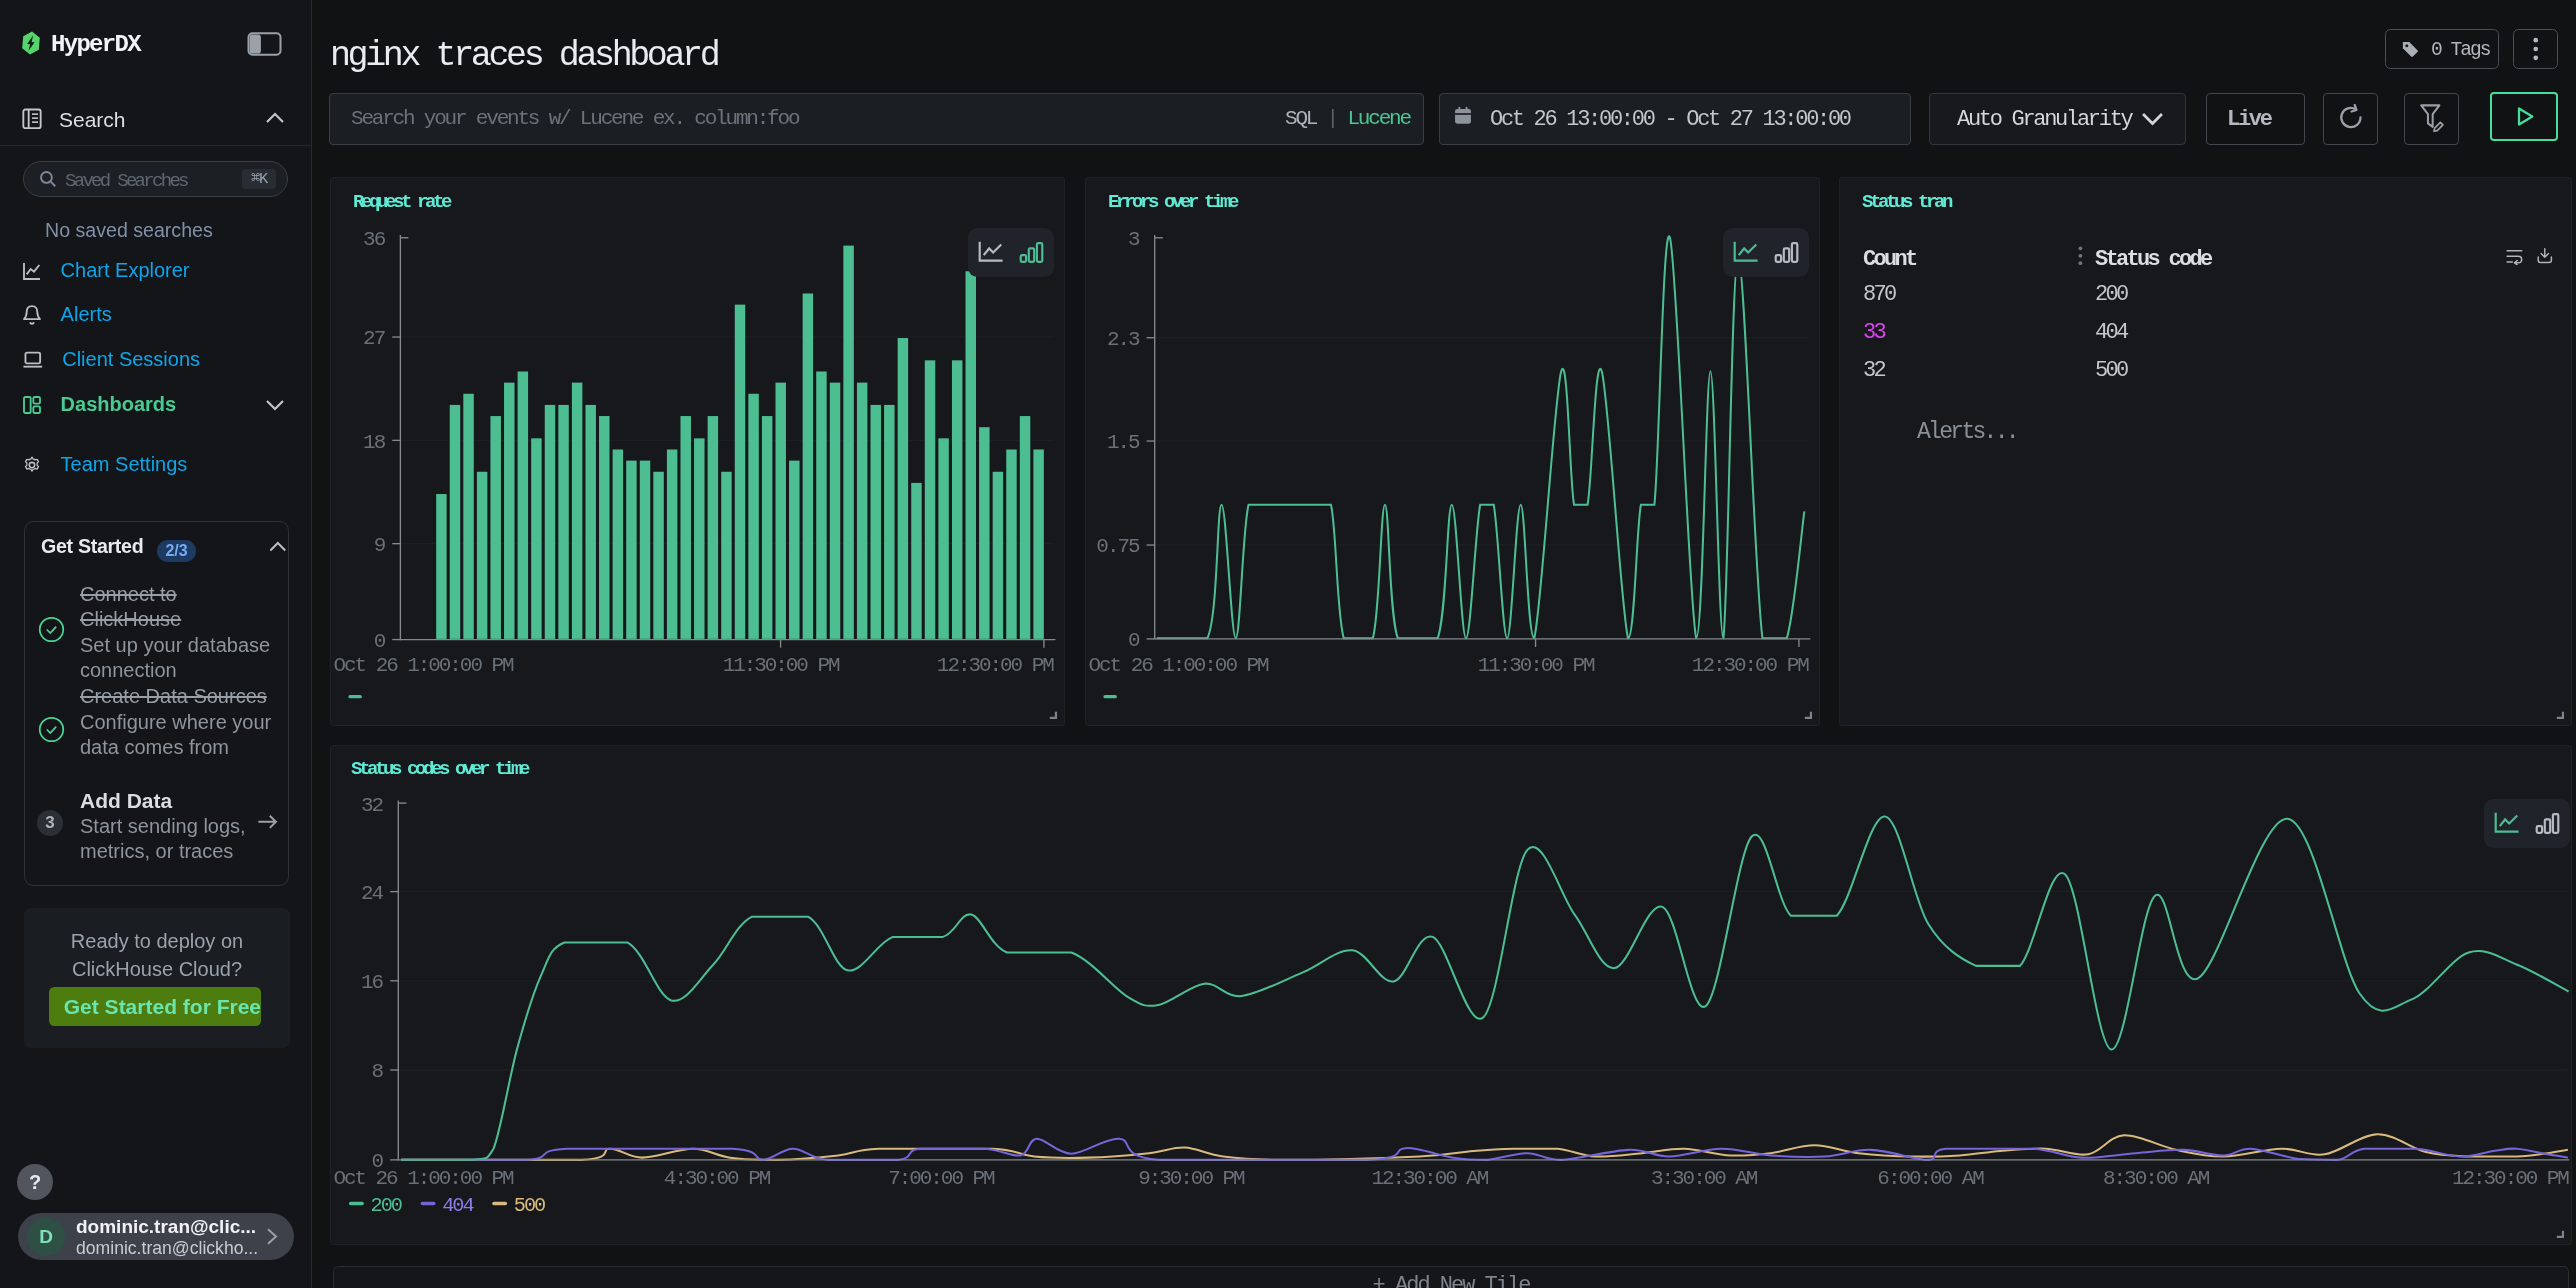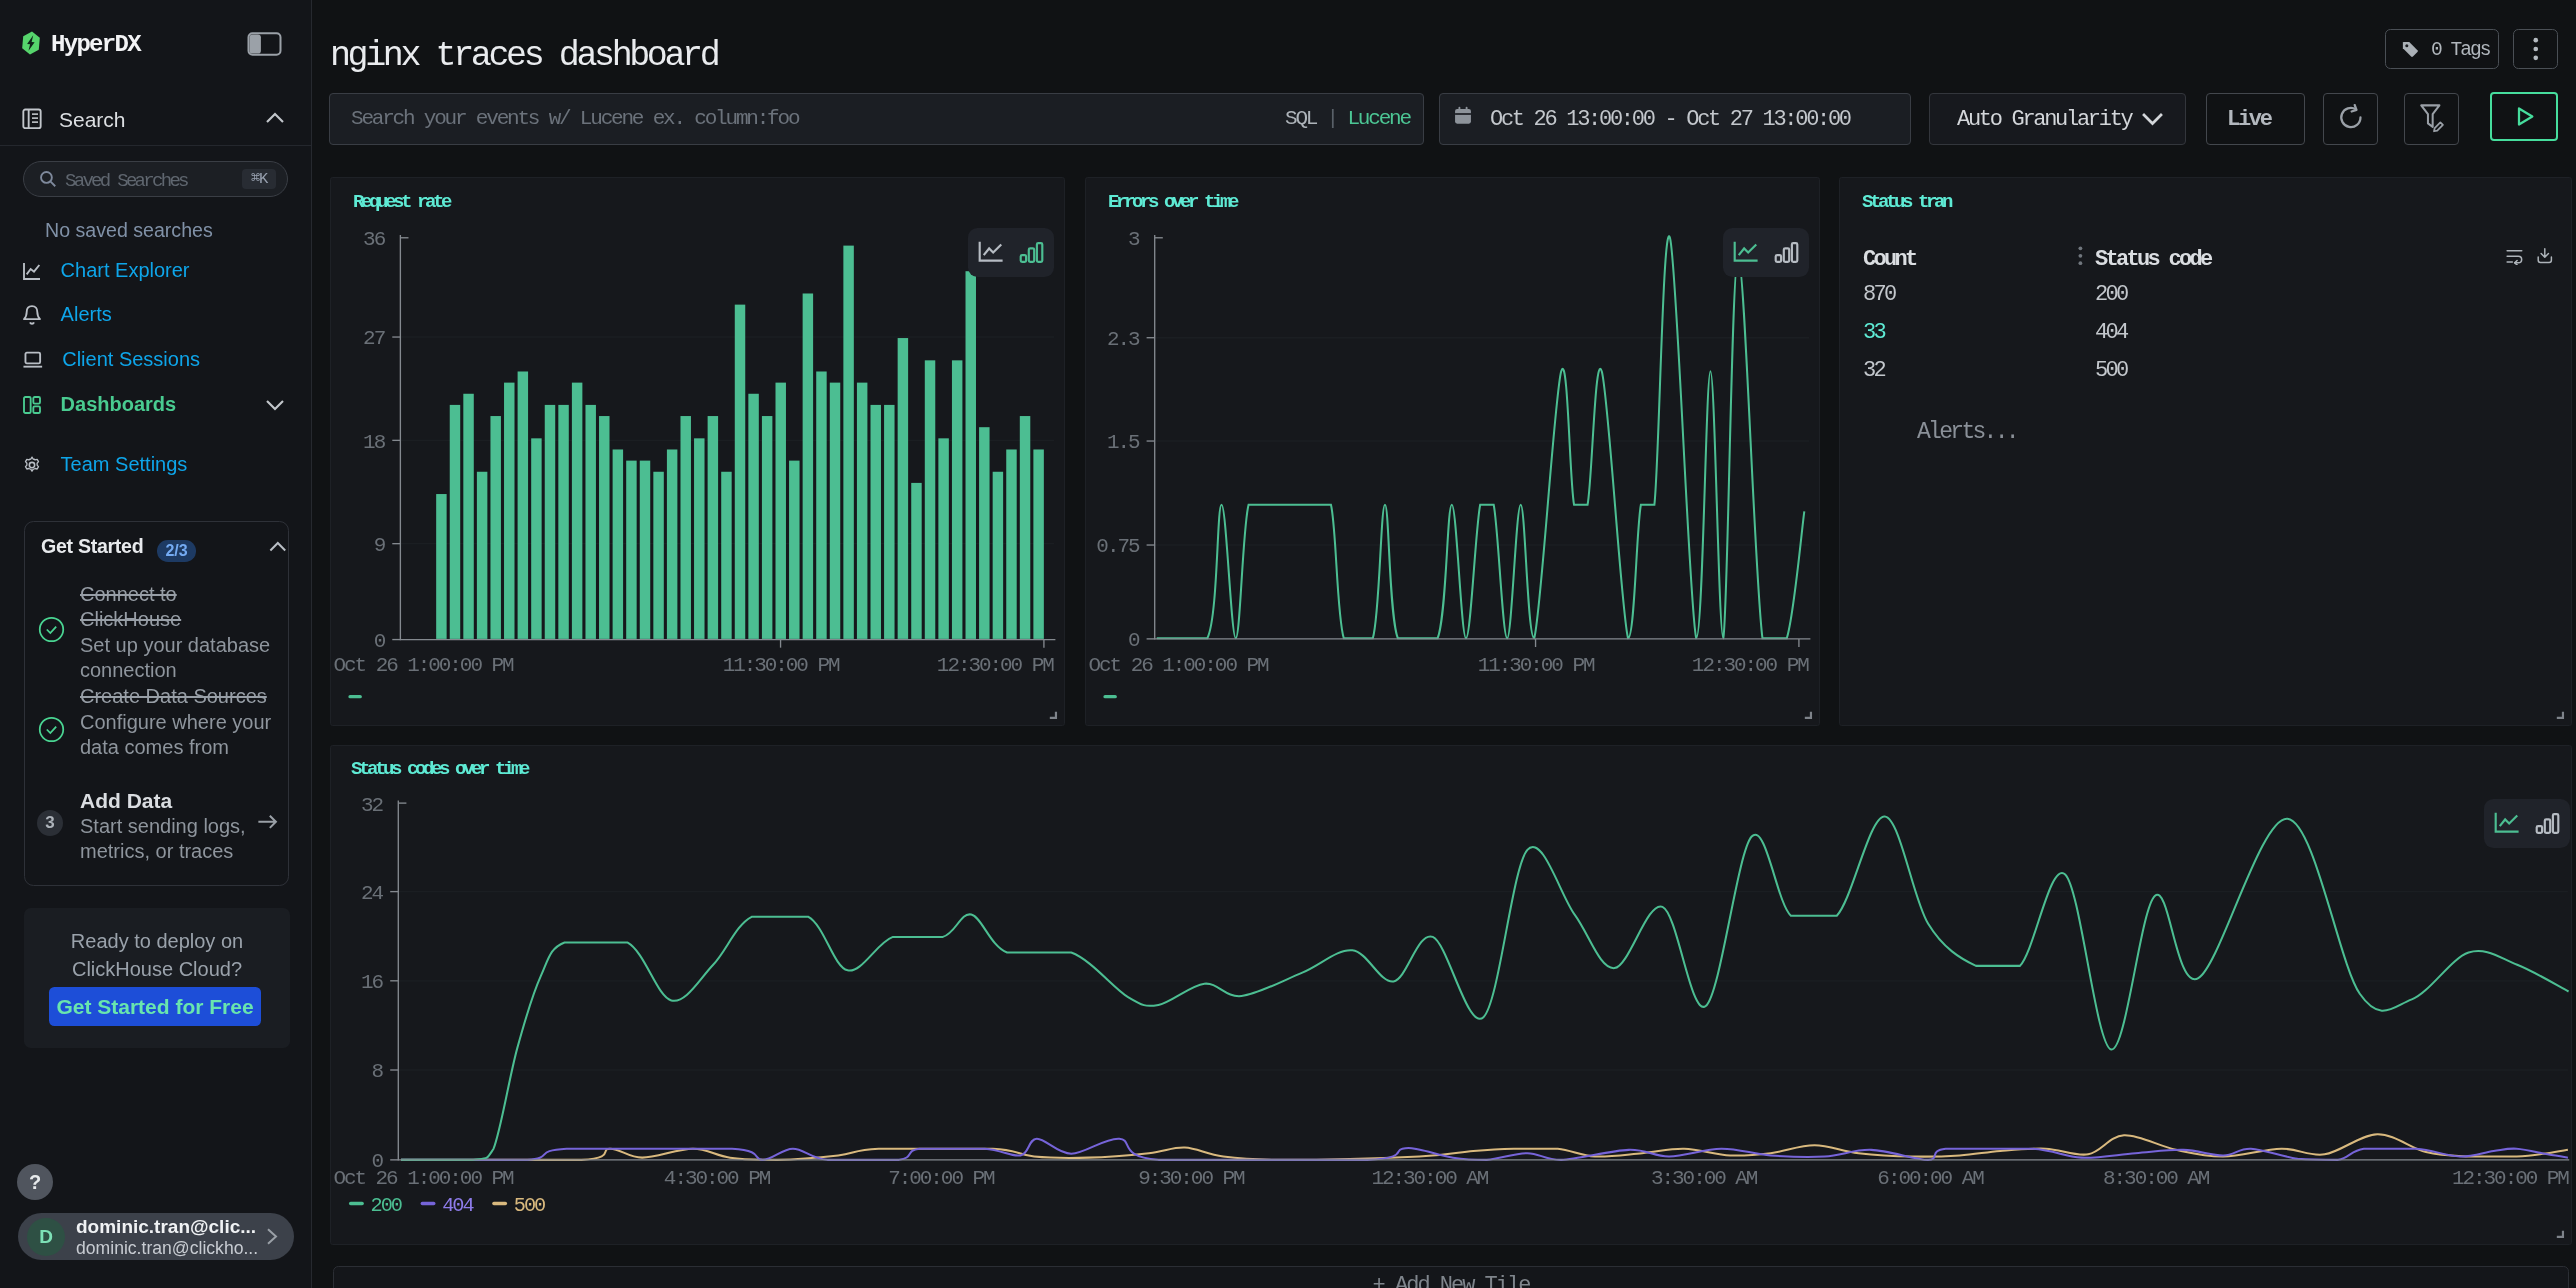--- a/index.html
+++ b/index.html
@@ -117,21 +117,21 @@
 
 <div class="abs sans" style="left:37px;top:810px;width:26px;height:26px;background:#2b2f36;border-radius:13px;color:#aeb4bb;font-size:17px;font-weight:bold;text-align:center;line-height:26px">3</div>
 <div class="abs sans" style="left:80px;top:789px;font-size:21px;font-weight:bold;color:#dadde1">Add Data</div>
 <div class="abs sans" style="left:80px;top:814px;font-size:20px;line-height:25px;color:#8e959d">Start sending logs,<br>metrics, or traces</div>
 <svg class="abs" style="left:257px;top:813px" width="21.6" height="17.6" viewBox="0 0 16 13">
   <path d="M1 6.5 h13 M9.5 2 L14 6.5 L9.5 11" stroke="#9aa0a7" stroke-width="1.5" fill="none"></path>
 </svg>
 
 <div class="abs" style="left:24px;top:908px;width:266px;height:140px;background:#1a1d22;border-radius:6.8px"></div>
 <div class="abs sans" style="left:24px;top:927px;width:266px;text-align:center;font-size:20px;line-height:28px;color:#9aa2ab">Ready to deploy on<br>ClickHouse Cloud?</div>
-<div class="abs sans" style="left:49px;top:987px;width:212px;height:39px;background:#1d4ed8;border-radius:5.4px;color:#69e5ae;font-size:21px;font-weight:bold;text-align:center;line-height:39px">Get Started for Free</div>
+<div class="abs sans" style="left:49px;top:987px;width:212px;height:39px;background:#4d7c0f;border-radius:5.4px;color:#69e5ae;font-size:21px;font-weight:bold;text-align:right;line-height:39px">Get Started for Free</div>
 
 <div class="abs sans" style="left:17px;top:1164px;width:36px;height:36px;background:#50555e;border-radius:18px;color:#e6e9eb;font-size:20px;font-weight:bold;text-align:center;line-height:36px">?</div>
 <div class="abs" style="left:17.6px;top:1213px;width:276px;height:47px;background:#3c414a;border-radius:24px"></div>
 <div class="abs sans" style="left:27px;top:1218px;width:38px;height:38px;background:#2e5044;border-radius:19px;color:#7de0b6;font-size:19px;font-weight:bold;text-align:center;line-height:38px">D</div>
 <div class="abs sans" style="left:76px;top:1216px;font-size:19px;font-weight:bold;color:#f0f2f4">dominic.tran@clic...</div>
 <div class="abs sans" style="left:76px;top:1238px;font-size:17.6px;color:#c8ccd2">dominic.tran@clickho...</div>
 <svg class="abs" style="left:266px;top:1227px" width="12" height="19" viewBox="0 0 9 14">
   <path d="M1.5 1.5 L7.5 7 L1.5 12.5" stroke="#9aa0a7" stroke-width="1.5" fill="none"></path>
 </svg>
 
@@ -333,21 +333,21 @@
   <path d="M1.5 9.5 H16.5 a4.4 4.4 0 0 1 0 8.8 H12" stroke="#aeb4ba" stroke-width="2" fill="none" stroke-linecap="round"></path>
   <path d="M1.5 17 H8.5" stroke="#aeb4ba" stroke-width="2" fill="none" stroke-linecap="round"></path>
   <path d="M14.8 15.2 L11.5 18.3 L14.8 21" stroke="#aeb4ba" stroke-width="2" fill="none" stroke-linecap="round" stroke-linejoin="round"></path>
 </svg>
 <svg class="abs" style="left:2536px;top:247px" width="17.6" height="17.6" viewBox="0 0 24 24">
   <path d="M12 2.5 V13 M7 9 l5 5 l5 -5" stroke="#aeb4ba" stroke-width="2" fill="none" stroke-linecap="round" stroke-linejoin="round"></path>
   <path d="M3 13.5 v4.5 a3 3 0 0 0 3 3 h12 a3 3 0 0 0 3 -3 v-4.5" stroke="#aeb4ba" stroke-width="2" fill="none" stroke-linecap="round"></path>
 </svg>
 <div class="abs mono" style="left:1863px;top:282px;font-size:22px;letter-spacing:-2.7px;color:#c3c7cc">870</div>
 <div class="abs mono" style="left:2095px;top:282px;font-size:22px;letter-spacing:-2.7px;color:#c3c7cc">200</div>
-<div class="abs mono" style="left:1863px;top:320px;font-size:22px;letter-spacing:-2.7px;color:#5eead4">33</div>
+<div class="abs mono" style="left:1863px;top:320px;font-size:22px;letter-spacing:-2.7px;color:#d946ef">33</div>
 <div class="abs mono" style="left:2095px;top:320px;font-size:22px;letter-spacing:-2.7px;color:#c3c7cc">404</div>
 <div class="abs mono" style="left:1863px;top:358px;font-size:22px;letter-spacing:-2.7px;color:#c3c7cc">32</div>
 <div class="abs mono" style="left:2095px;top:358px;font-size:22px;letter-spacing:-2.7px;color:#c3c7cc">500</div>
 <div class="abs mono" style="left:1917px;top:419px;font-size:23px;letter-spacing:-2.7px;color:#8a9098">Alerts...</div>
 <svg style="position:absolute;left:2550px;top:705px" width="15" height="15" viewBox="0 0 11 11">
     <path d="M9.5 5 v4.5 h-4.5" stroke="#7e838a" stroke-width="1.6" fill="none"></path>
   </svg>
 
 <div class="panel" style="left:330px;top:745px;width:2242px;height:500px"></div>
 <div class="ptitle" style="left:351px;top:758px">Status codes over time</div>

